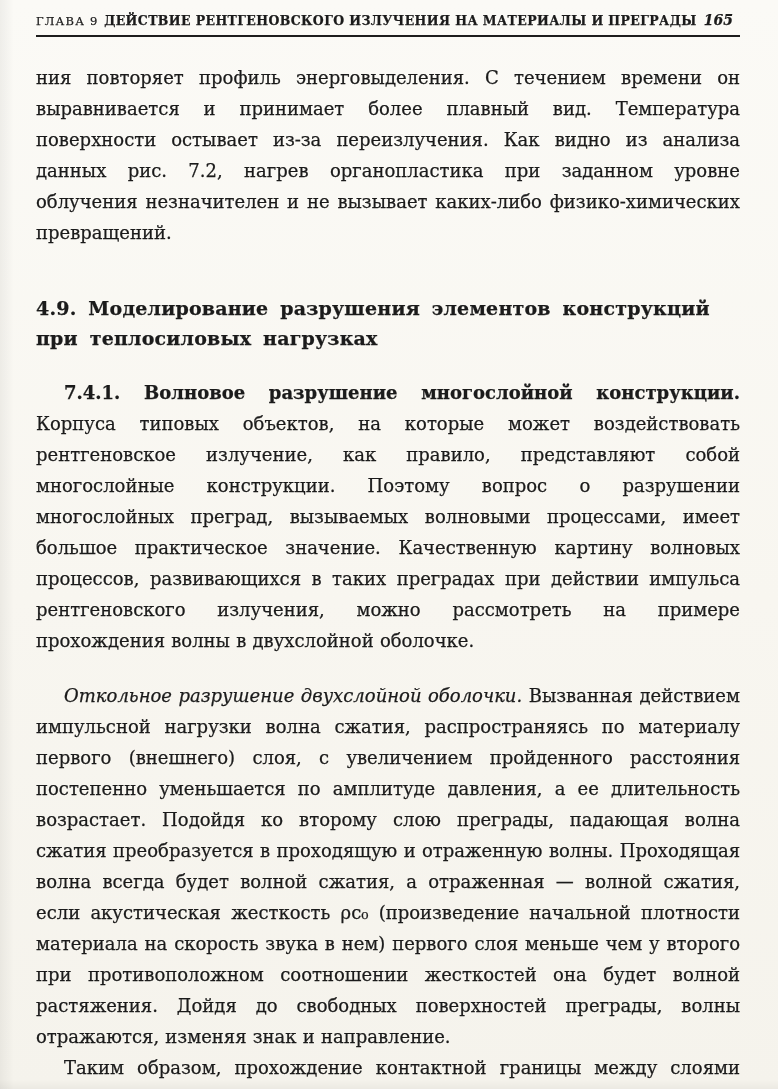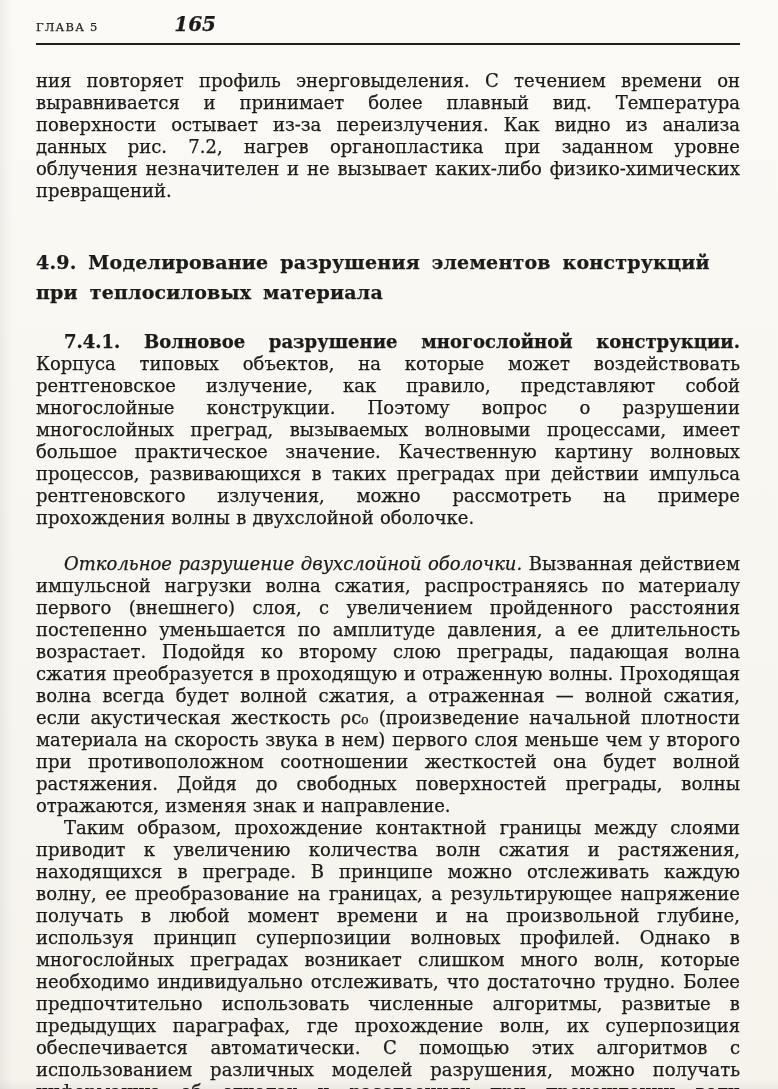--- a/index.html
+++ b/index.html
@@ -41,35 +41,35 @@
   .running-header .title {
     flex: 1;
     text-align: center;
     font-size: 12.5px;
     font-weight: 700;
     letter-spacing: 0.4px;
     white-space: nowrap;
   }
   .running-header .pageno {
     width: 70px;
-    text-align: right;
-    font-size: 20px;
+    text-align: center;
+    font-size: 14px;
     font-weight: 700;
     font-style: italic;
   }
   .header-rule {
     border: 0;
     border-top: 2.2px solid #1d1d1d;
     margin: 7px 0 0 0;
   }
   
   .para {
     margin: 0;
     font-size: 18px;
-    line-height: 22px;
+    line-height: 31px;
     text-align: justify;
     word-spacing: 0.5px;
   }
   .para.indent { text-indent: 28px; }
   .p-intro { margin-top: 25px; }
   .section-heading {
     margin-top: 45px;
     font-size: 19px;
     line-height: 30px;
     font-weight: 700;
@@ -101,30 +101,31 @@
 </head>
 <body>
 
 <div class="page">
   <div class="scan-shade-left"></div>
   <div class="scan-shade-bottom"></div>
 
   <div class="content">
 
     <div class="running-header">
-      <span class="chapter">ГЛАВА 5</span>
+      <span class="chapter">ГЛАВА 9</span>
+      <span class="title">ДЕЙСТВИЕ РЕНТГЕНОВСКОГО ИЗЛУЧЕНИЯ НА МАТЕРИАЛЫ И ПРЕГРАДЫ</span>
       <span class="pageno">165</span>
     </div>
     <hr class="header-rule">
 
     <p class="para p-intro">ния повторяет профиль энерговыделения. С течением времени он выравнивается и принимает более плавный вид. Температура поверхности остывает из-за переизлучения. Как видно из анализа данных рис. 7.2, нагрев органопластика при заданном уровне облучения незначителен и не вызывает каких-либо физико-химических превращений.</p>
 
     <h2 class="section-heading">
       <span>4.9. Моделирование разрушения элементов конструкций</span>
-      <span>при теплосиловых материала</span>
+      <span>при теплосиловых нагрузках</span>
     </h2>
 
     <p class="para indent p-subsection"><span class="lead-bold">7.4.1. Волновое разрушение многослойной конструкции.</span><span> Корпуса типовых объектов, на которые может воздействовать рентгеновское излучение, как правило, представляют собой многослойные конструкции. Поэтому вопрос о разрушении многослойных преград, вызываемых волновыми процессами, имеет большое практическое значение. Качественную картину волновых процессов, развивающихся в таких преградах при действии импульса рентгеновского излучения, можно рассмотреть на примере прохождения волны в двухслойной оболочке.</span></p>
 
     <p class="para indent p-spall"><span class="lead-italic">Откольное разрушение двухслойной оболочки.</span><span> Вызванная действием импульсной нагрузки волна сжатия, распространяясь по материалу первого (внешнего) слоя, с увеличением пройденного расстояния постепенно уменьшается по амплитуде давления, а ее длительность возрастает. Подойдя ко второму слою преграды, падающая волна сжатия преобразуется в проходящую и отраженную волны. Проходящая волна всегда будет волной сжатия, а отраженная — волной сжатия, если акустическая жесткость ρc₀ (произведение начальной плотности материала на скорость звука в нем) первого слоя меньше чем у второго при противоположном соотношении жесткостей она будет волной растяжения. Дойдя до свободных поверхностей преграды, волны отражаются, изменяя знак и направление.</span></p>
 
     <p class="para indent">Таким образом, прохождение контактной границы между слоями приводит к увеличению количества волн сжатия и растяжения, находящихся в преграде. В принципе можно отслеживать каждую волну, ее преобразование на границах, а результирующее напряжение получать в любой момент времени и на произвольной глубине, используя принцип суперпозиции волновых профилей. Однако в многослойных преградах возникает слишком много волн, которые необходимо индивидуально отслеживать, что достаточно трудно. Более предпочтительно использовать численные алгоритмы, развитые в предыдущих параграфах, где прохождение волн, их суперпозиция обеспечивается автоматически. С помощью этих алгоритмов с использованием различных моделей разрушения, можно получать информацию об отколах и расслоениях при прохождении волн растягивающих напряжений, что и составляет конечную цель исследований волновых процессов в преградах, инициированных рентгеновским излучением.</p>
 
   </div>
 </div>

